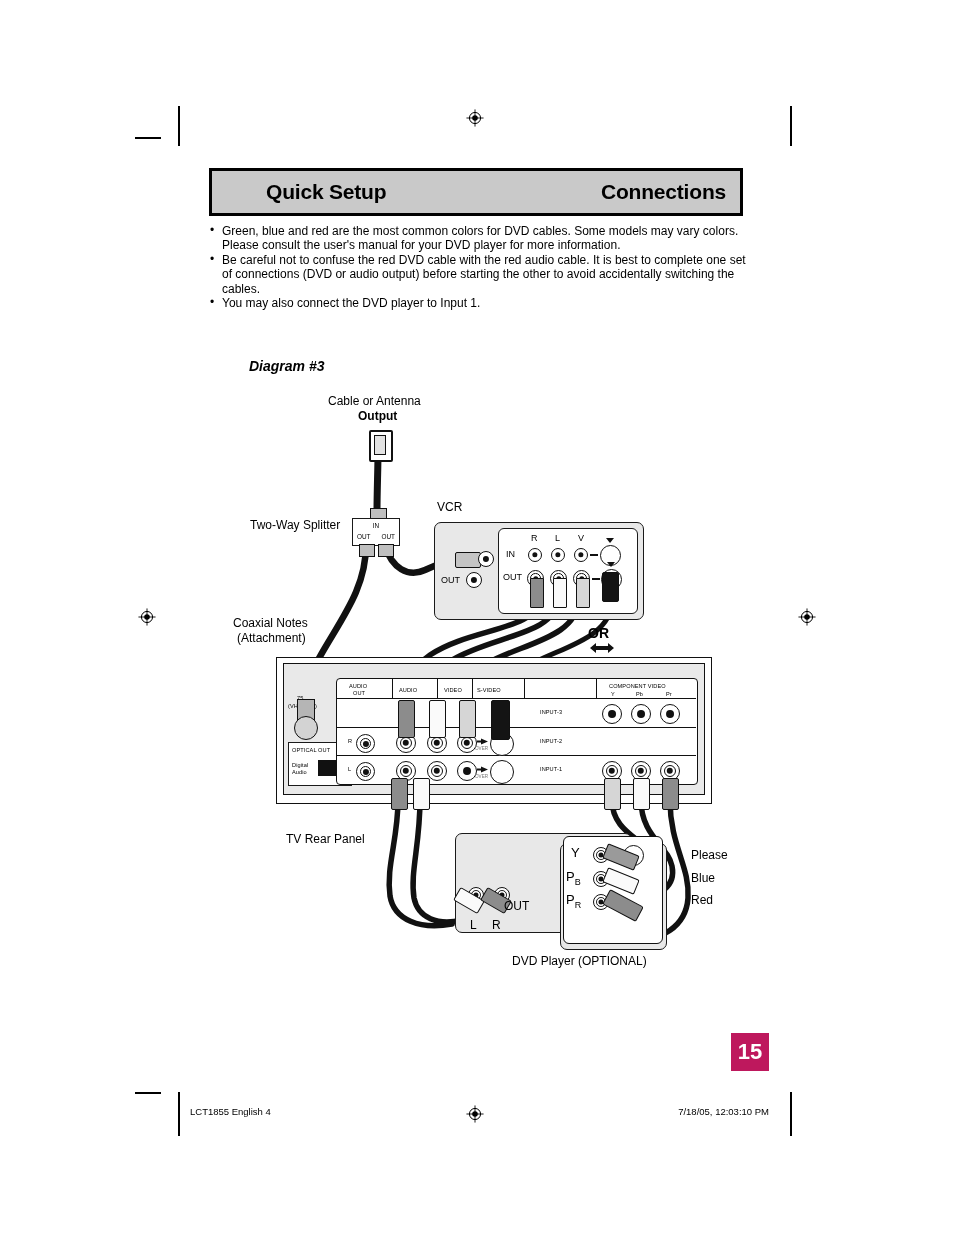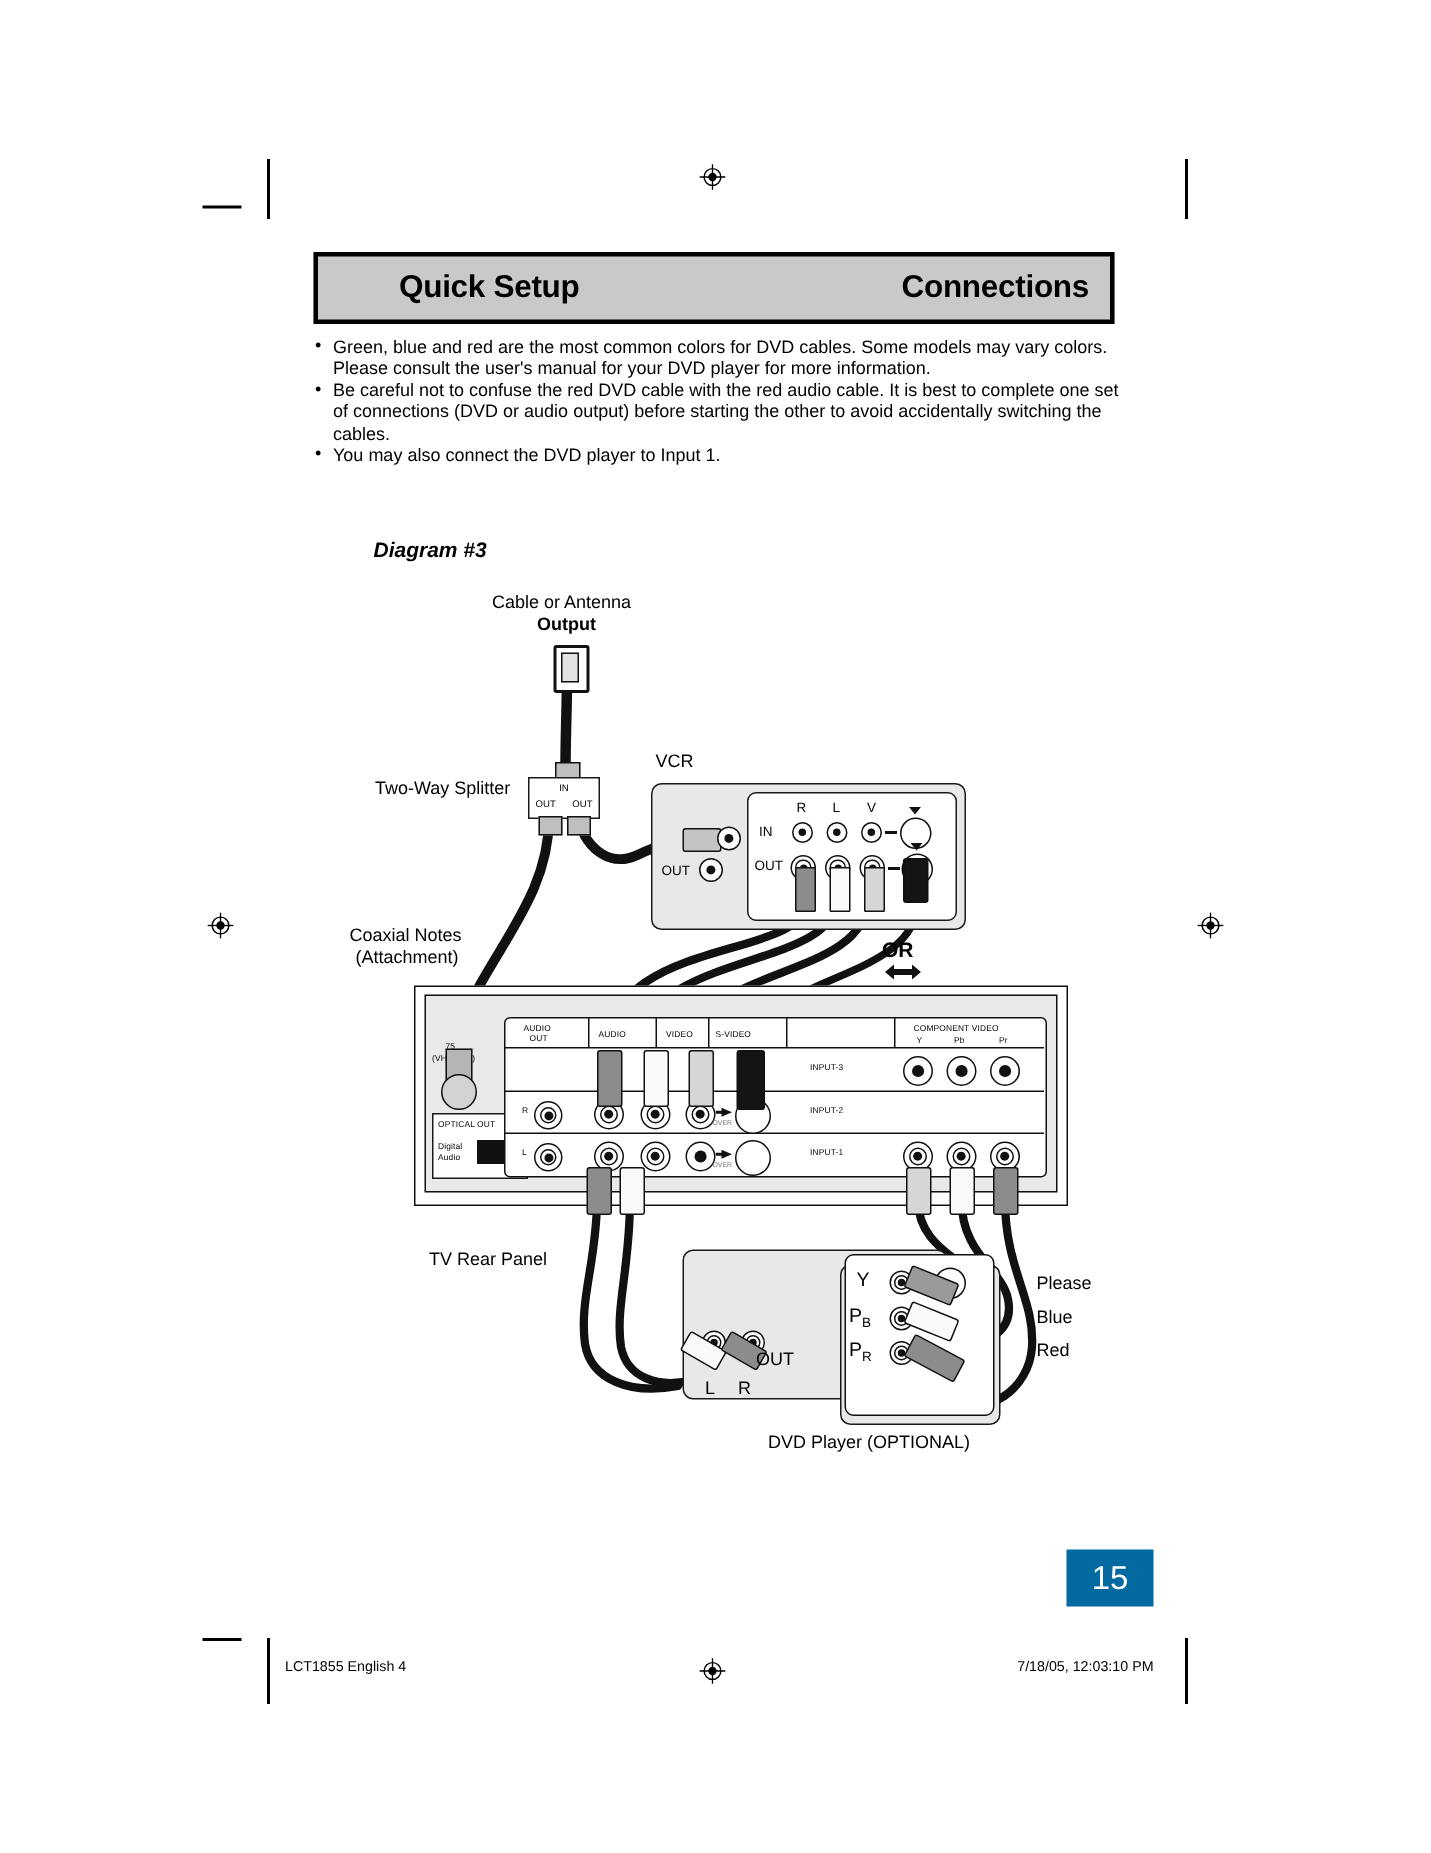--- a/index.html
+++ b/index.html
@@ -44,22 +44,22 @@
         box-sizing:border-box;position:absolute;}
   .jack2::before{content:"";position:absolute;left:15%;top:15%;right:15%;bottom:15%;
         border:1.3px solid #111;border-radius:50%;}
   .jack2::after{content:"";position:absolute;left:50%;top:50%;
         width:36%;height:36%;background:#111;border-radius:50%;
         transform:translate(-50%,-50%);}
   
   #cables{position:absolute;left:0;top:0;width:954px;height:1235px;
       pointer-events:none;}
   
-  #page-badge{right:185px;top:1033px;width:58px;height:38px;background:#0369a1;
-      color:#fff;font-size:22px;font-weight:normal;display:flex;
+  #page-badge{right:185px;top:1033px;width:38px;height:38px;background:#be185d;
+      color:#fff;font-size:22px;font-weight:bold;display:flex;
       align-items:center;justify-content:center;}
   
   #footer-left{left:190px;top:1106px;font-size:9.5px;}
   #footer-right{right:185px;top:1106px;font-size:9.5px;}
 </style>
 </head>
 <body>
 
 <div class="cropline abs" style="left:178px;top:106px;width:1.5px;height:40px;"></div>
 <div class="cropline abs" style="left:135px;top:137px;width:26px;height:1.5px;"></div>

